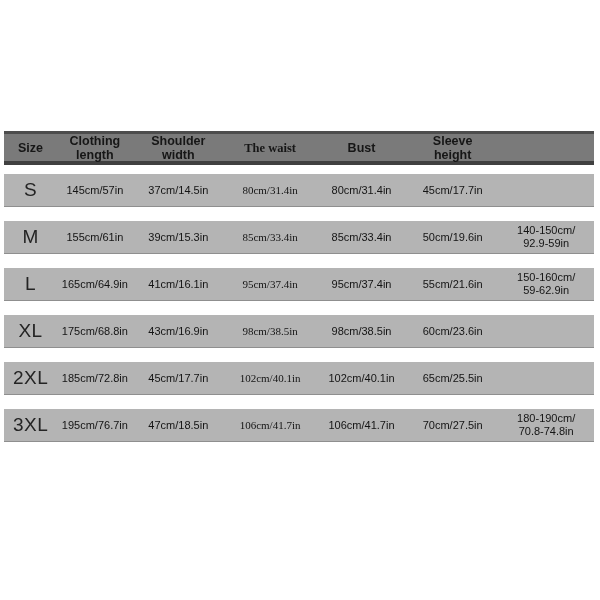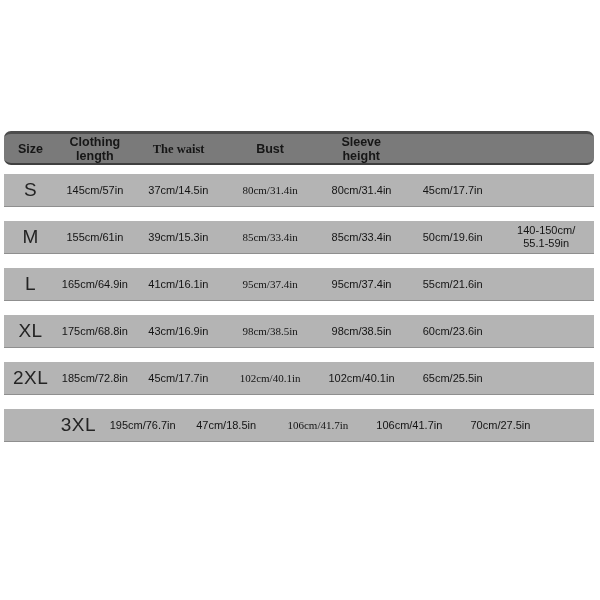--- a/index.html
+++ b/index.html
@@ -23,31 +23,30 @@
   }
   .row {
     display: flex;
     align-items: center;
     box-sizing: border-box;
   }
   .header-row {
     height: 34px;
     background: #7a7a7a;
     border-top: 3px solid #4d4d4d;
-    border-bottom: 2px solid #404040;
+    border-bottom: 4px solid #404040;
     margin-bottom: 9px;
-    border-radius: 7px;
   }
   .data-row {
     height: 33px;
     background: #b4b4b4;
     border-bottom: 1px solid #8f8f8f;
     margin-bottom: 14px;
   }
-  .data-row:last-child { margin-bottom: 16px; justify-content: center; }
+  .data-row:last-child { margin-bottom: 16px; }
   .cell {
     text-align: center;
     white-space: pre-line;
     box-sizing: border-box;
   }
   
   .c1 { width: 9.0%; }
   .c2 { width: 12.8%; }
   .c3 { width: 15.5%; }
   .c4 { width: 15.6%; font-family: Liberation Serif, serif; }
@@ -74,20 +73,22 @@
 </head>
 <body>
 
 <div class="canvas">
   <div class="size-chart">
 
     <div class="row header-row">
       <div class="cell header-cell c1">Size</div>
       <div class="cell header-cell c2">Clothing
 length</div>
+      <div class="cell header-cell c3">Shoulder
+width</div>
       <div class="cell header-cell c4">The waist</div>
       <div class="cell header-cell c5">Bust</div>
       <div class="cell header-cell c6">Sleeve
 height</div>
     </div>
 
     <div class="row data-row">
       <div class="cell size-cell c1">S</div>
       <div class="cell value-cell c2">145cm/57in</div>
       <div class="cell value-cell c3">37cm/14.5in</div>
@@ -97,30 +98,32 @@
     </div>
 
     <div class="row data-row">
       <div class="cell size-cell c1">M</div>
       <div class="cell value-cell c2">155cm/61in</div>
       <div class="cell value-cell c3">39cm/15.3in</div>
       <div class="cell value-cell c4">85cm/33.4in</div>
       <div class="cell value-cell c5">85cm/33.4in</div>
       <div class="cell value-cell c6">50cm/19.6in</div>
       <div class="cell value-cell c7">140-150cm/
-55.1-59in</div>
+92.9-59in</div>
     </div>
 
     <div class="row data-row">
       <div class="cell size-cell c1">L</div>
       <div class="cell value-cell c2">165cm/64.9in</div>
       <div class="cell value-cell c3">41cm/16.1in</div>
       <div class="cell value-cell c4">95cm/37.4in</div>
       <div class="cell value-cell c5">95cm/37.4in</div>
       <div class="cell value-cell c6">55cm/21.6in</div>
+      <div class="cell value-cell c7">150-160cm/
+59-62.9in</div>
     </div>
 
     <div class="row data-row">
       <div class="cell size-cell c1">XL</div>
       <div class="cell value-cell c2">175cm/68.8in</div>
       <div class="cell value-cell c3">43cm/16.9in</div>
       <div class="cell value-cell c4">98cm/38.5in</div>
       <div class="cell value-cell c5">98cm/38.5in</div>
       <div class="cell value-cell c6">60cm/23.6in</div>
     </div>
@@ -134,16 +137,18 @@
       <div class="cell value-cell c6">65cm/25.5in</div>
     </div>
 
     <div class="row data-row">
       <div class="cell size-cell c1">3XL</div>
       <div class="cell value-cell c2">195cm/76.7in</div>
       <div class="cell value-cell c3">47cm/18.5in</div>
       <div class="cell value-cell c4">106cm/41.7in</div>
       <div class="cell value-cell c5">106cm/41.7in</div>
       <div class="cell value-cell c6">70cm/27.5in</div>
+      <div class="cell value-cell c7">180-190cm/
+70.8-74.8in</div>
     </div>
 
   </div>
 </div>
 
 </body></html>

